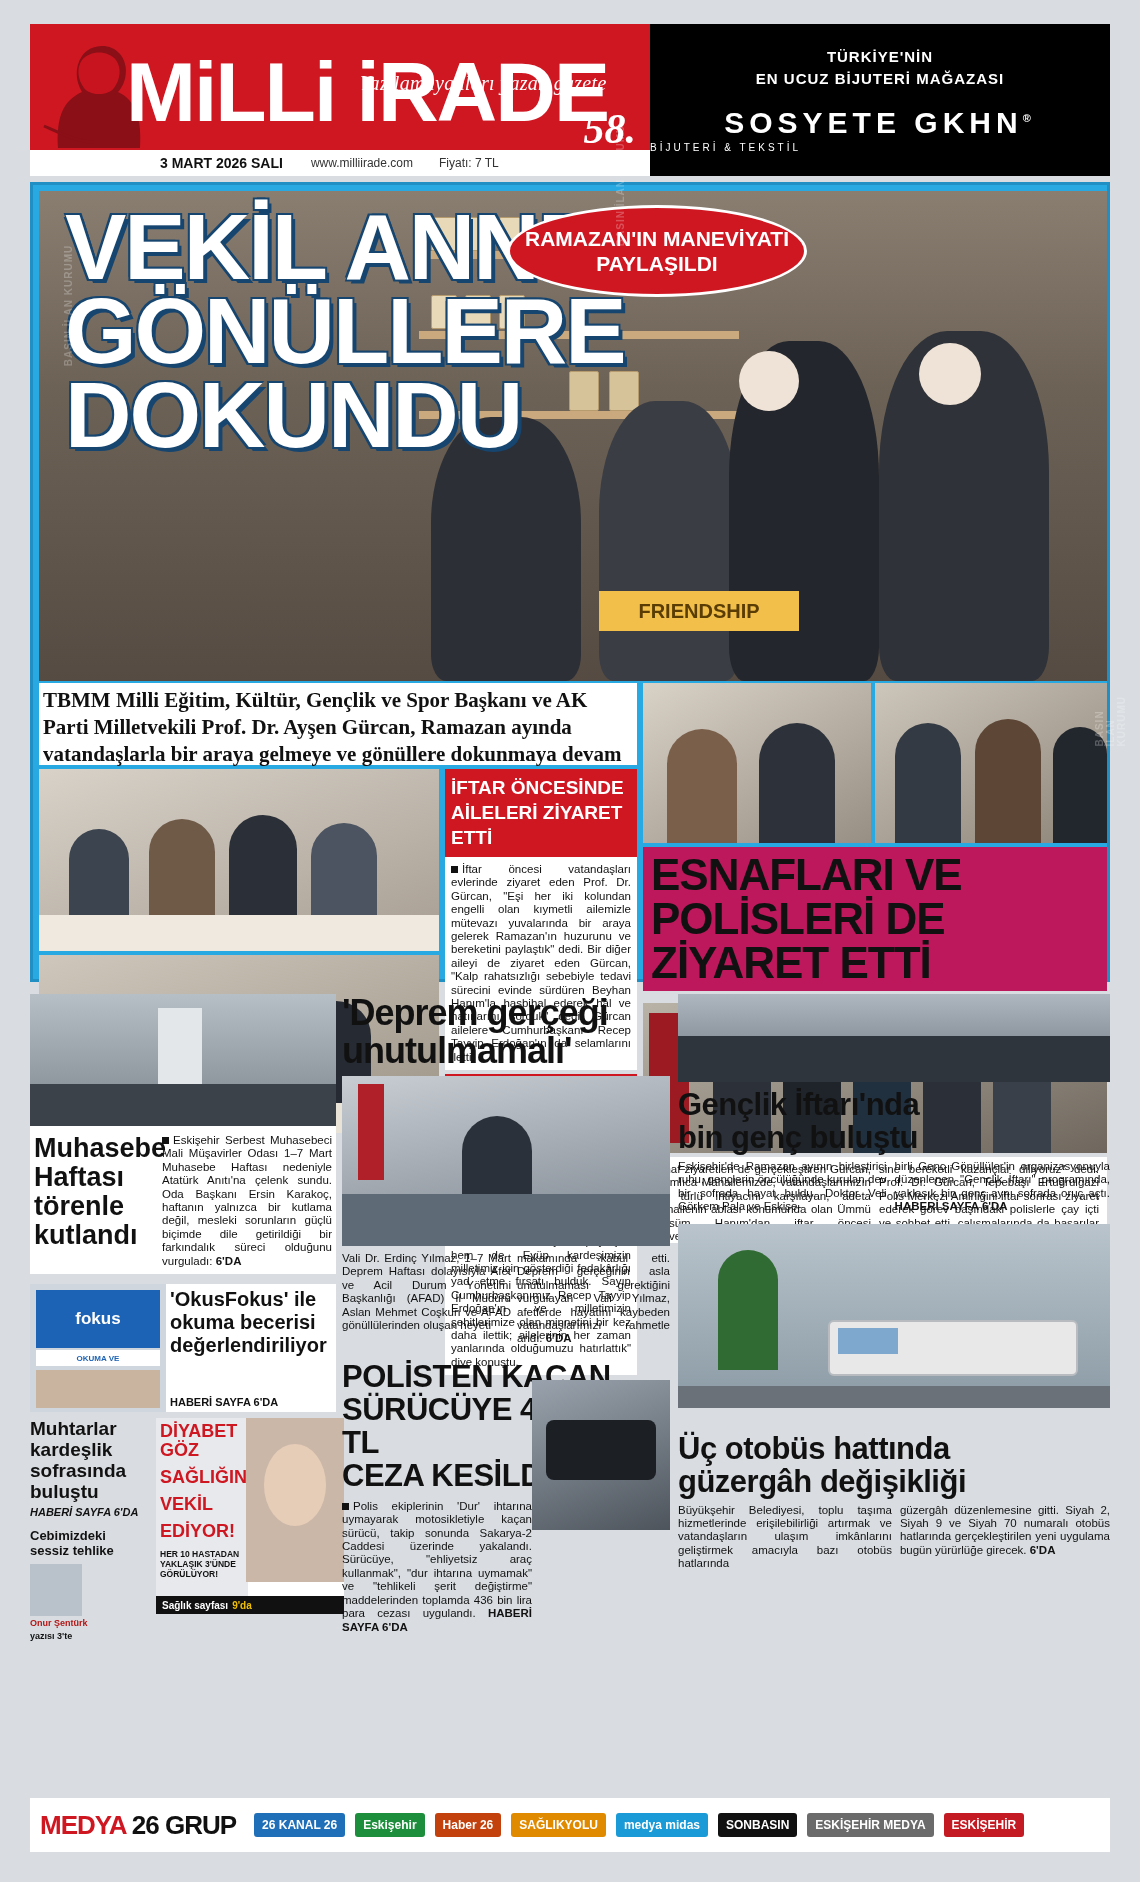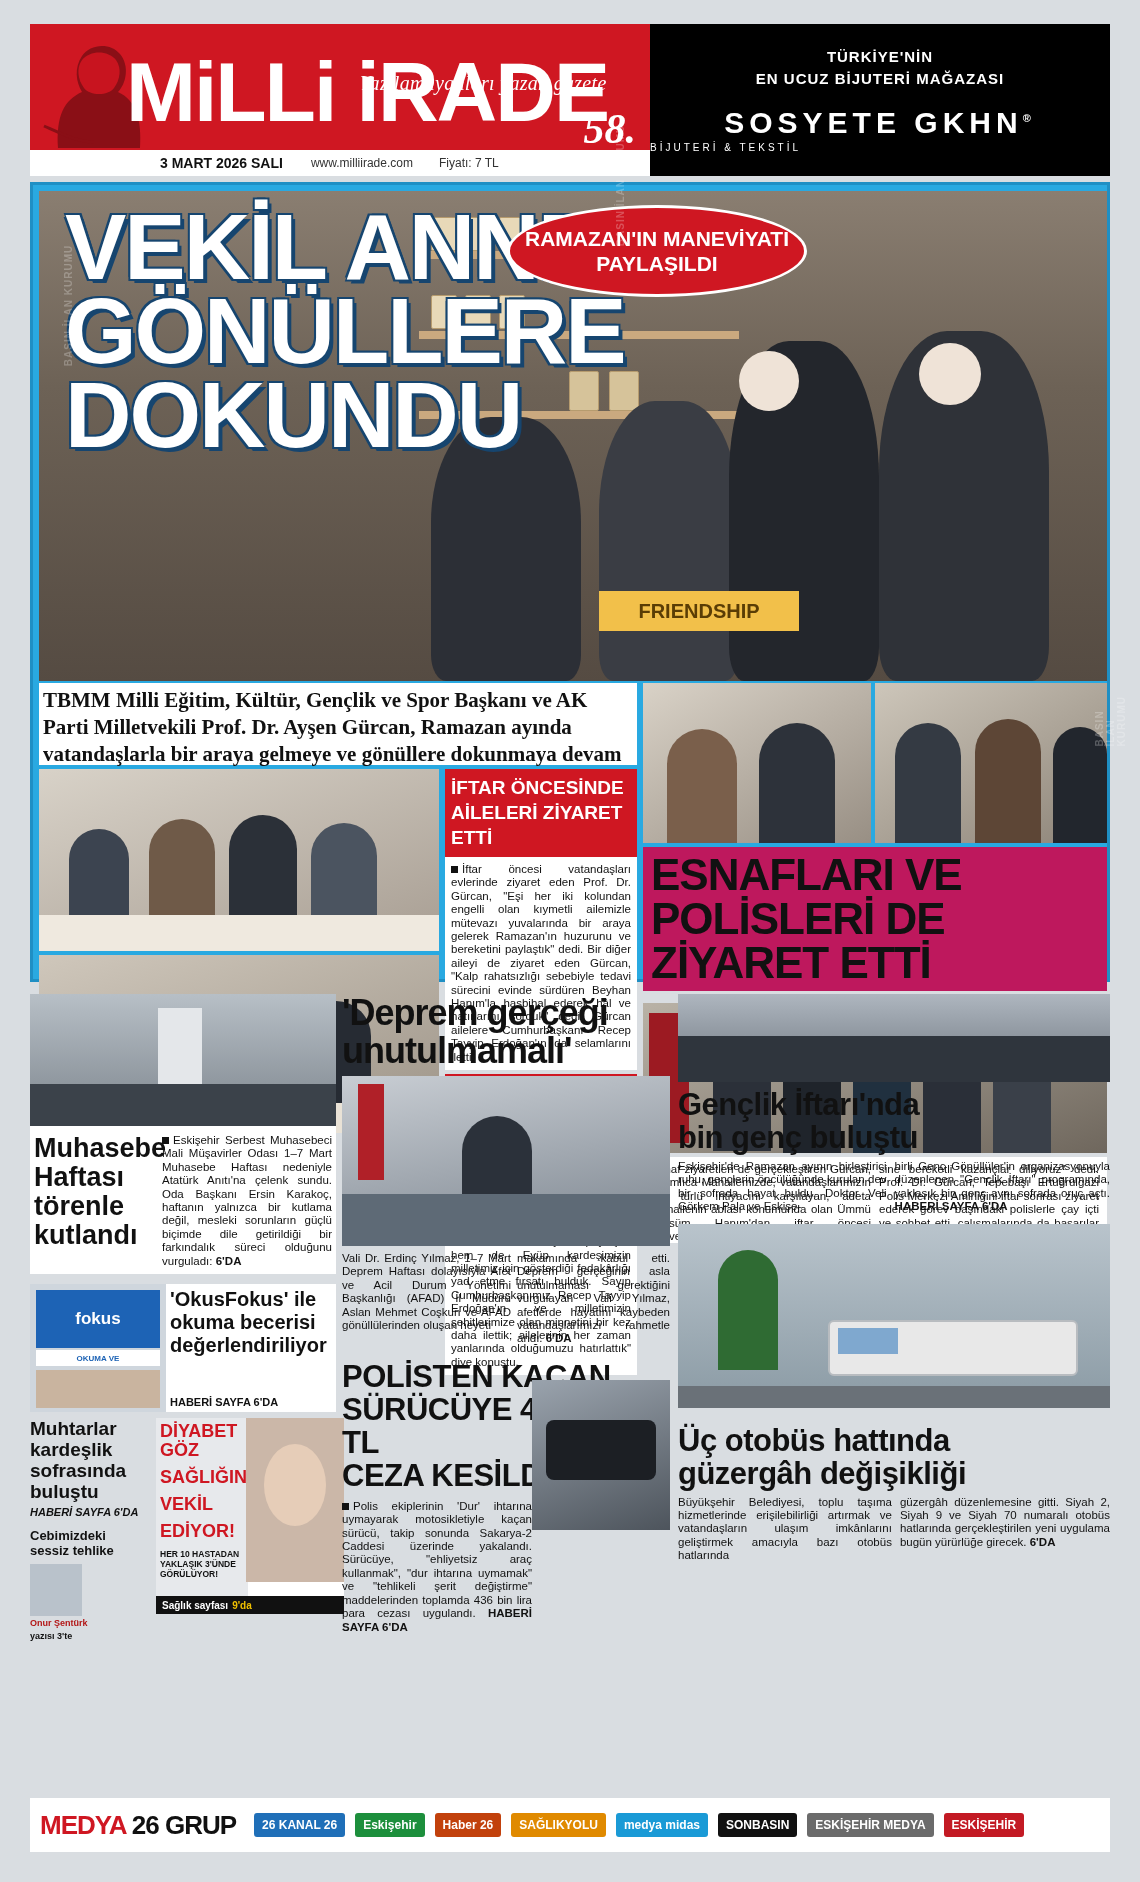--- a/index.html
+++ b/index.html
@@ -106,21 +106,21 @@
   .pol-photo { position:absolute; right:0; top:386px; width:138px; height:150px; background:#7e8792; }
   .pol-text { font-size:11.5px; line-height:13.4px; text-align:justify; margin-top:8px; width:190px; }
 
   
   .col-right { position:absolute; left:648px; top:0; width:432px; }
   .genc-photo { width:432px; height:88px; background:#8f98a2; overflow:hidden; position:relative; }
   .genc-head { font-weight:bold; font-size:31px; line-height:33px; margin-top:6px; letter-spacing:-.5px; }
   .genc-cols { display:flex; gap:8px; margin-top:6px; }
   .genc-cols div { font-size:11.5px; line-height:13.4px; text-align:justify; }
   .bus-photo { width:432px; height:184px; background:#95a3ad; margin-top:10px; overflow:hidden; position:relative; }
-  .bus-head { font-weight:bold; font-size:31px; line-height:33px; margin-top:16px; letter-spacing:-.5px; }
+  .bus-head { font-weight:bold; font-size:31px; line-height:33px; margin-top:24px; letter-spacing:-.5px; }
   .bus-cols { display:flex; gap:8px; margin-top:6px; }
   .bus-cols div { font-size:11.5px; line-height:13.4px; text-align:justify; }
   .tag { font-weight:bold; }
 
   
   .footer { position:absolute; left:30px; top:1798px; width:1080px; height:54px; background:#fff; display:flex; align-items:center; }
   .f-medya { font-weight:bold; font-size:26px; color:#cf1722; margin-left:10px; letter-spacing:-1px; }
   .f-medya span.g { color:#111; }
   .flogos { display:flex; align-items:center; gap:10px; margin-left:18px; }
   .flogo { height:24px; display:flex; align-items:center; padding:2px 8px; border-radius:3px; font-size:12px; font-weight:bold; color:#fff; }

